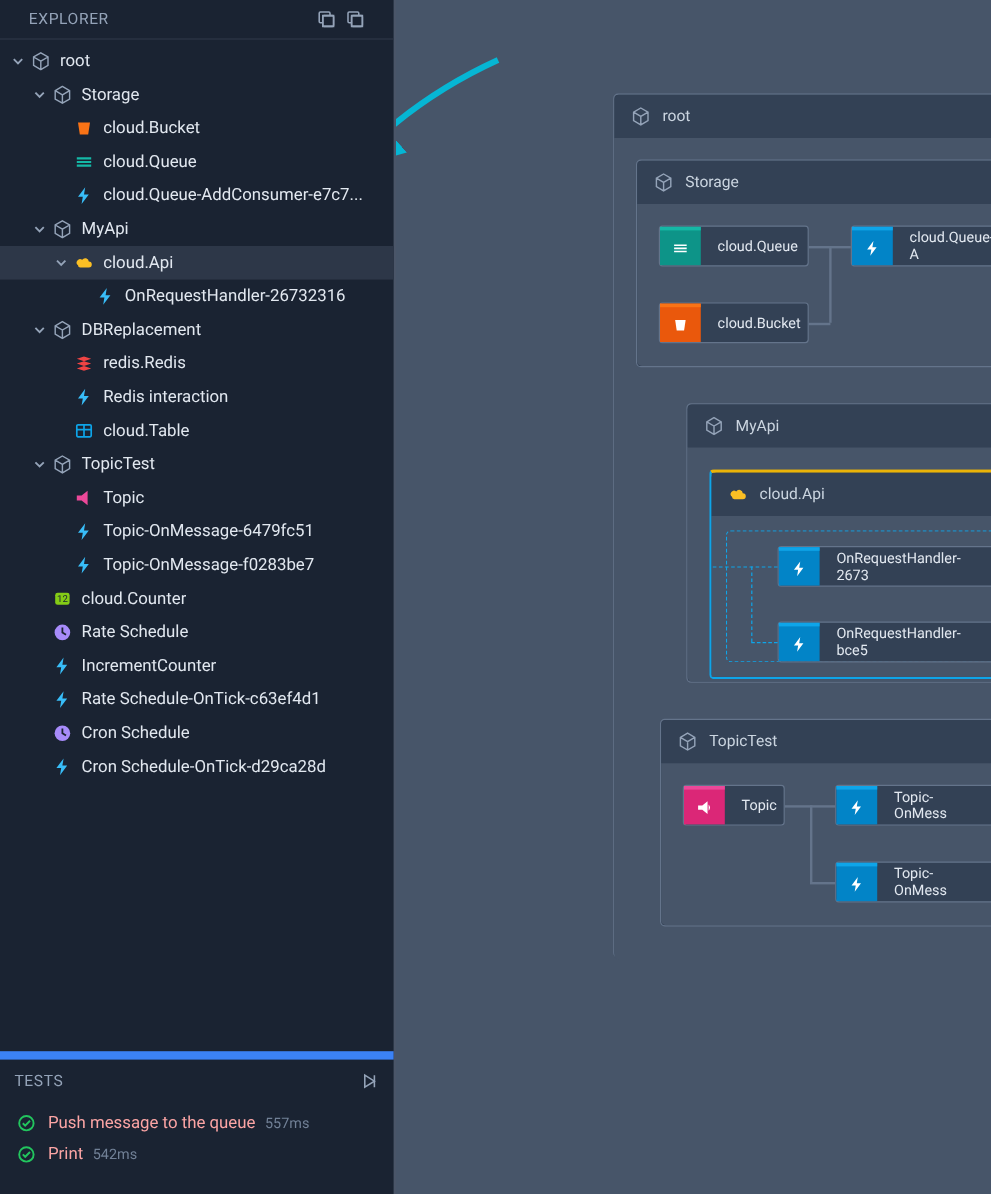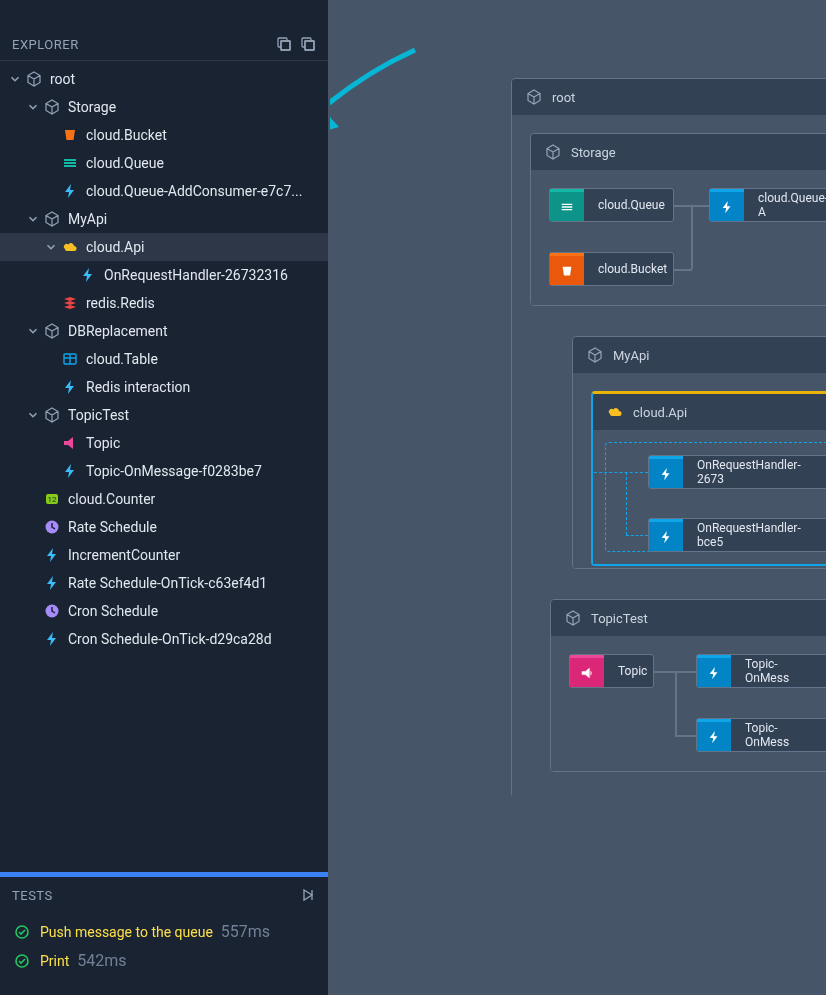--- a/index.html
+++ b/index.html
@@ -18,26 +18,25 @@
       display: flex;
     }
     .sidebar {
       width: 330px;
       background: #1a2332;
       border-right: 2px solid #4a5568;
       display: flex;
       flex-direction: column;
     }
     .explorer-header {
-      padding: 8px 12px;
+      padding: 8px 24px;
       display: flex;
       align-items: flex-end;
       justify-content: space-between;
       border-bottom: 1px solid #2d3748;
-      margin-top: 28px;
     }
     .explorer-title {
       font-size: 13px;
       letter-spacing: 0.5px;
       color: #94a3b8;
     }
     .header-icons {
       display: flex;
       gap: 8px;
     }
@@ -89,21 +88,21 @@
       overflow: hidden;
       text-overflow: ellipsis;
       color: #e2e8f0;
     }
     .indent-0 { padding-left: 8px; }
     .indent-1 { padding-left: 26px; }
     .indent-2 { padding-left: 44px; }
     .indent-3 { padding-left: 62px; }
     
     .tests-section {
-      border-top: 5px solid #3b82f6;
+      border-top: 7px solid #3b82f6;
     }
     .tests-header {
       padding: 10px 12px;
       display: flex;
       align-items: center;
       justify-content: space-between;
     }
     .tests-title {
       font-size: 13px;
       letter-spacing: 0.5px;
@@ -118,26 +117,26 @@
       padding: 5px 14px;
       cursor: pointer;
     }
     .test-status {
       width: 16px;
       height: 16px;
       margin-right: 10px;
       flex-shrink: 0;
     }
     .test-name {
-      color: #fde047;
+      color: #fca5a5;
       margin-right: 8px;
     }
     .test-time {
       color: #718096;
-      font-size: 16px;
+      font-size: 12px;
     }
     
     .canvas {
       flex: 1;
       background: #475569;
       position: relative;
       overflow: hidden;
     }
     .arrow-overlay {
       position: absolute;
@@ -339,78 +338,87 @@
       </div>
       <div class="tree-item indent-3">
         <span class="chevron-spacer"></span>
         <span class="tree-icon ic-bolt">
           <svg viewBox="0 0 16 16" fill="currentColor">
             <path d="M9 1 L3 9 h4 l-1 6 l6-8 h-4 z"></path>
           </svg>
         </span>
         <span class="tree-label">OnRequestHandler-26732316</span>
       </div>
-      <div class="tree-item indent-2">
-        <span class="chevron-spacer"></span>
-        <span class="tree-icon ic-redis">
-          <svg viewBox="0 0 16 16" fill="currentColor">
-            <path d="M2 4 L8 2 L14 4 L8 6 Z M2 8 L8 6 L14 8 L8 10 Z M2 12 L8 10 L14 12 L8 14 Z"></path>
-          </svg>
-        </span>
-        <span class="tree-label">redis.Redis</span>
-      </div>
       <div class="tree-item indent-1">
         <span class="chevron"><svg viewBox="0 0 16 16" fill="none" stroke="currentColor" stroke-width="1.8">
             <path d="M4 6 L8 10 L12 6"></path>
           </svg></span>
         <span class="tree-icon ic-cube">
           <svg viewBox="0 0 16 16" fill="none" stroke="currentColor" stroke-width="1.2">
             <path d="M8 1 L14 4.5 L14 11.5 L8 15 L2 11.5 L2 4.5 Z M2 4.5 L8 8 L14 4.5 M8 8 V15"></path>
           </svg>
         </span>
         <span class="tree-label">DBReplacement</span>
       </div>
       <div class="tree-item indent-2">
         <span class="chevron-spacer"></span>
+        <span class="tree-icon ic-redis">
+          <svg viewBox="0 0 16 16" fill="currentColor">
+            <path d="M2 4 L8 2 L14 4 L8 6 Z M2 8 L8 6 L14 8 L8 10 Z M2 12 L8 10 L14 12 L8 14 Z"></path>
+          </svg>
+        </span>
+        <span class="tree-label">redis.Redis</span>
+      </div>
+      <div class="tree-item indent-2">
+        <span class="chevron-spacer"></span>
+        <span class="tree-icon ic-bolt">
+          <svg viewBox="0 0 16 16" fill="currentColor">
+            <path d="M9 1 L3 9 h4 l-1 6 l6-8 h-4 z"></path>
+          </svg>
+        </span>
+        <span class="tree-label">Redis interaction</span>
+      </div>
+      <div class="tree-item indent-2">
+        <span class="chevron-spacer"></span>
         <span class="tree-icon ic-table">
           <svg viewBox="0 0 16 16" fill="none" stroke="currentColor" stroke-width="1.4">
             <rect x="2" y="3" width="12" height="10" rx="1"></rect>
             <path d="M2 7 h12 M8 3 v10"></path>
           </svg>
         </span>
         <span class="tree-label">cloud.Table</span>
-      </div>
-      <div class="tree-item indent-2">
-        <span class="chevron-spacer"></span>
-        <span class="tree-icon ic-bolt">
-          <svg viewBox="0 0 16 16" fill="currentColor">
-            <path d="M9 1 L3 9 h4 l-1 6 l6-8 h-4 z"></path>
-          </svg>
-        </span>
-        <span class="tree-label">Redis interaction</span>
       </div>
       <div class="tree-item indent-1">
         <span class="chevron"><svg viewBox="0 0 16 16" fill="none" stroke="currentColor" stroke-width="1.8">
             <path d="M4 6 L8 10 L12 6"></path>
           </svg></span>
         <span class="tree-icon ic-cube">
           <svg viewBox="0 0 16 16" fill="none" stroke="currentColor" stroke-width="1.2">
             <path d="M8 1 L14 4.5 L14 11.5 L8 15 L2 11.5 L2 4.5 Z M2 4.5 L8 8 L14 4.5 M8 8 V15"></path>
           </svg>
         </span>
         <span class="tree-label">TopicTest</span>
       </div>
       <div class="tree-item indent-2">
         <span class="chevron-spacer"></span>
         <span class="tree-icon ic-topic">
           <svg viewBox="0 0 16 16" fill="currentColor">
             <path d="M2 6 L6 6 L11 2 V14 L6 10 H2 Z"></path>
           </svg>
         </span>
         <span class="tree-label">Topic</span>
+      </div>
+      <div class="tree-item indent-2">
+        <span class="chevron-spacer"></span>
+        <span class="tree-icon ic-bolt">
+          <svg viewBox="0 0 16 16" fill="currentColor">
+            <path d="M9 1 L3 9 h4 l-1 6 l6-8 h-4 z"></path>
+          </svg>
+        </span>
+        <span class="tree-label">Topic-OnMessage-6479fc51</span>
       </div>
       <div class="tree-item indent-2">
         <span class="chevron-spacer"></span>
         <span class="tree-icon ic-bolt">
           <svg viewBox="0 0 16 16" fill="currentColor">
             <path d="M9 1 L3 9 h4 l-1 6 l6-8 h-4 z"></path>
           </svg>
         </span>
         <span class="tree-label">Topic-OnMessage-f0283be7</span>
       </div>

